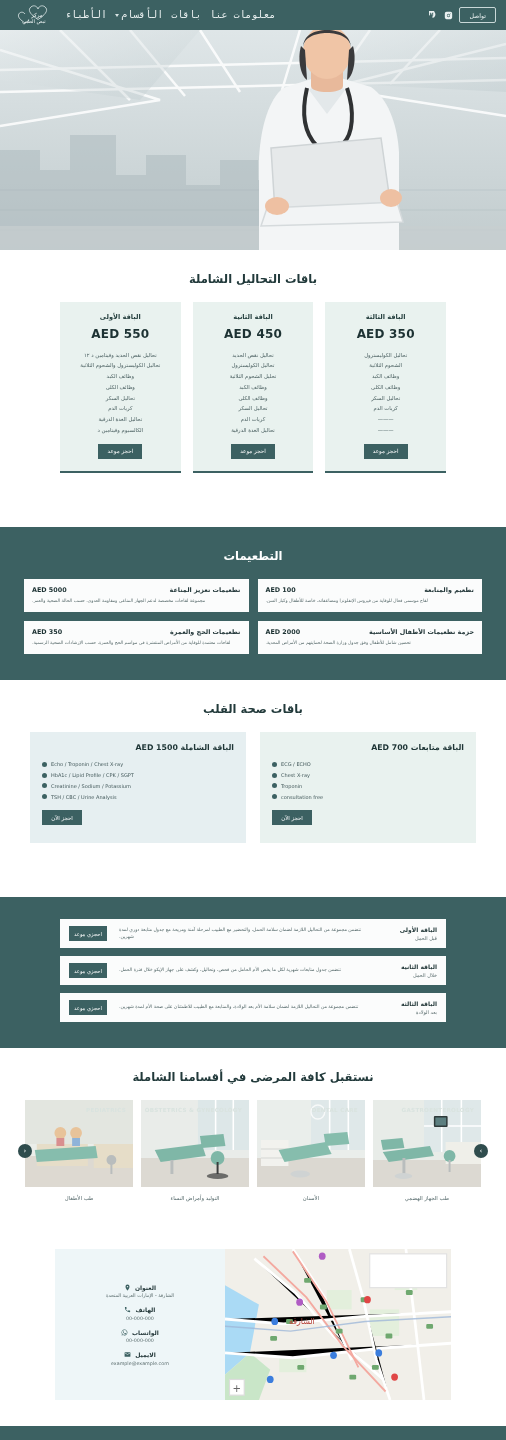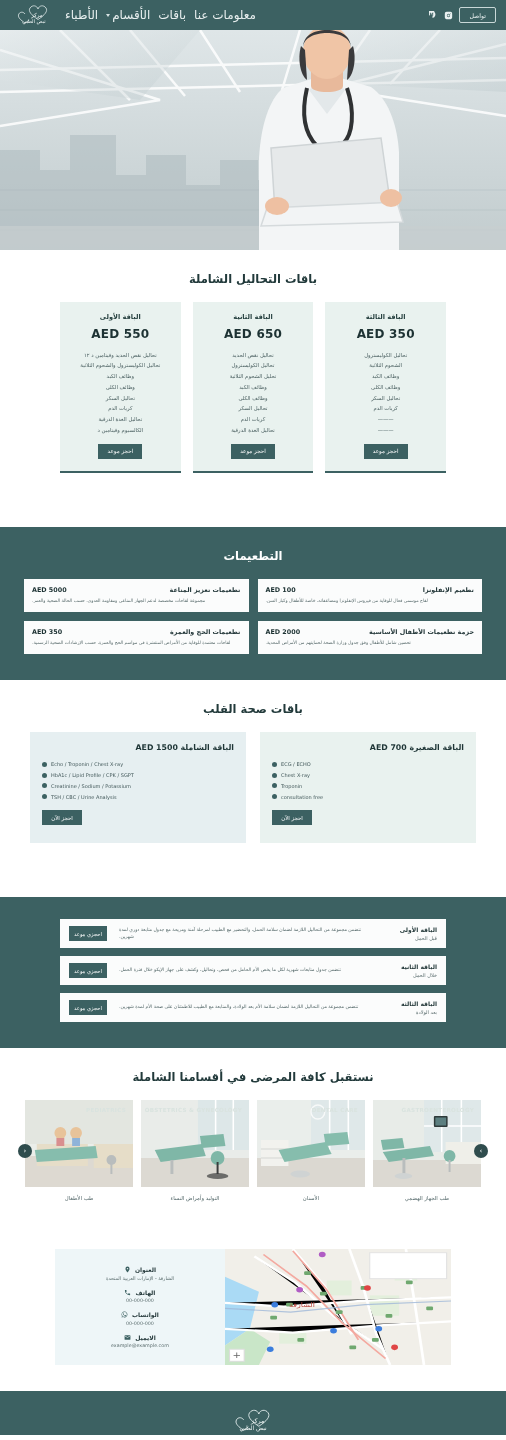--- a/index.html
+++ b/index.html
@@ -17,21 +17,21 @@
 
   
   .nav {
     height:30px; background:#3c6162; display:flex; align-items:center;
     justify-content:space-between; padding:0 10px; position:relative; z-index:20;
   }
   .nav-right { display:flex; align-items:center; gap:9px; }
   .logo { display:flex; flex-direction:column; align-items:center; position:relative; width:46px; }
   .logo svg { display:block; }
   .nav-links { display:flex; align-items:center; gap:8px; }
-  .nav-link { color:#e8efef; font-size:12px; text-decoration:none; white-space:nowrap; letter-spacing:.1px; }
+  .nav-link { color:#e8efef; font-size:10px; text-decoration:none; white-space:nowrap; letter-spacing:.1px;font-family:Liberation Mono, monospace; }
   .caret { width:0;height:0;border-left:2.4px solid transparent;border-right:2.4px solid transparent;border-top:3px solid #d8e4e4; display:inline-block; margin-right:2px; vertical-align:middle;}
   .nav-left { display:flex; align-items:center; gap:6px; }
   .contact-btn {
     background:#3c6162; border:1px solid #c9d8d8; color:#edf3f3;
     font-size:6.2px; padding:3.5px 9px; border-radius:2px; cursor:pointer;
     font-family:inherit;
   }
   .social { width:9px;height:9px; display:inline-flex; align-items:center; justify-content:center; cursor:pointer;}
   .social svg { width:9px;height:9px; fill:#eaf1f1; }
 
@@ -94,21 +94,21 @@
   .dept-img { height:87px; position:relative; overflow:hidden; background:#e4eae6; }
   .dept-label { text-align:center; font-size:5.4px; color:#54686a; margin-top:8px; }
   .dept-cap { position:absolute; top:7px; right:7px; font-size:5.6px; font-weight:bold; color:#d9e3df; letter-spacing:.3px; }
   .arrow { position:absolute; top:44px; width:14px;height:14px;border-radius:50%;background:#2f4c4d;color:#fff;
     display:flex;align-items:center;justify-content:center;font-size:7px; cursor:pointer; z-index:5;}
   .arrow.left { left:18px; }
   .arrow.right { right:18px; }
 
   
   .contact-row { display:flex; padding:0 55px; }
-  .map { flex:1.55; height:116px; position:relative; overflow:hidden; background:#eef2ef; }
+  .map { flex:1.55; height:151px; position:relative; overflow:hidden; background:#eef2ef; }
   .info { flex:1; background:#eef6f8; padding:14px 12px; display:flex; flex-direction:column; justify-content:center; gap:8px;}
   .info-item { text-align:center; }
   .info-head { display:flex; align-items:center; justify-content:center; gap:4px; flex-direction:row-reverse;}
   .info-head .ico { width:7px;height:7px; fill:#3c6162; }
   .info-title { font-size:6px; font-weight:bold; color:#24383a; }
   .info-val { font-size:4.8px; color:#5d6f70; margin-top:2.5px; }
 
   
   .footer { background:#3c6162; padding:16px 0 0; }
   .f-logo { display:flex; justify-content:center; margin-bottom:8px;}
@@ -242,21 +242,21 @@
           <li>تحاليل السكر</li>
           <li>كريات الدم</li>
           <li>———</li>
           <li>———</li>
         </ul>
         <button class="pkg-btn">احجز موعد</button>
       </div>
 
       <div class="pkg-card">
         <div class="pkg-name">الباقة الثانية</div>
-        <div class="pkg-price">AED 650</div>
+        <div class="pkg-price">AED 450</div>
         <ul class="pkg-items">
           <li>تحاليل نقص الحديد</li>
           <li>تحاليل الكوليسترول</li>
           <li>تحليل الشحوم الثلاثية</li>
           <li>وظائف الكبد</li>
           <li>وظائف الكلى</li>
           <li>تحاليل السكر</li>
           <li>كريات الدم</li>
           <li>تحاليل الغدة الدرقية</li>
         </ul>
@@ -281,21 +281,21 @@
 
     </div>
   </section>
 
   <section class="sec sec-dark">
     <h2 class="sec-title">التطعيمات</h2>
     <div class="vac-grid">
 
       <div class="vac-card">
         <div class="vac-head">
-          <span class="vac-name">تطعيم الإنفلونزا</span>
+          <span class="vac-name">تطعيم والمتابعة</span>
           <span class="vac-price">AED 100</span>
         </div>
         <div class="vac-desc">لقاح موسمي فعال للوقاية من فيروس الإنفلونزا ومضاعفاته، خاصة للأطفال وكبار السن.</div>
       </div>
 
       <div class="vac-card">
         <div class="vac-head">
           <span class="vac-name">تطعيمات تعزيز المناعة</span>
           <span class="vac-price">AED 5000</span>
         </div>
@@ -320,21 +320,21 @@
 
     </div>
   </section>
 
   <section class="sec">
     <h2 class="sec-title">باقات صحة القلب</h2>
     <div class="heart-row">
 
       <div class="heart-card">
         <div class="heart-title">
-          <span>الباقة الصغيرة</span>
+          <span>الباقة متابعات</span>
           <span>AED 700</span>
         </div>
         <ul class="heart-list">
           <li>
               <span class="chk"></span>
               <span>ECG / ECHO</span>
             </li>
           <li>
               <span class="chk"></span>
               <span>Chest X-ray</span>

